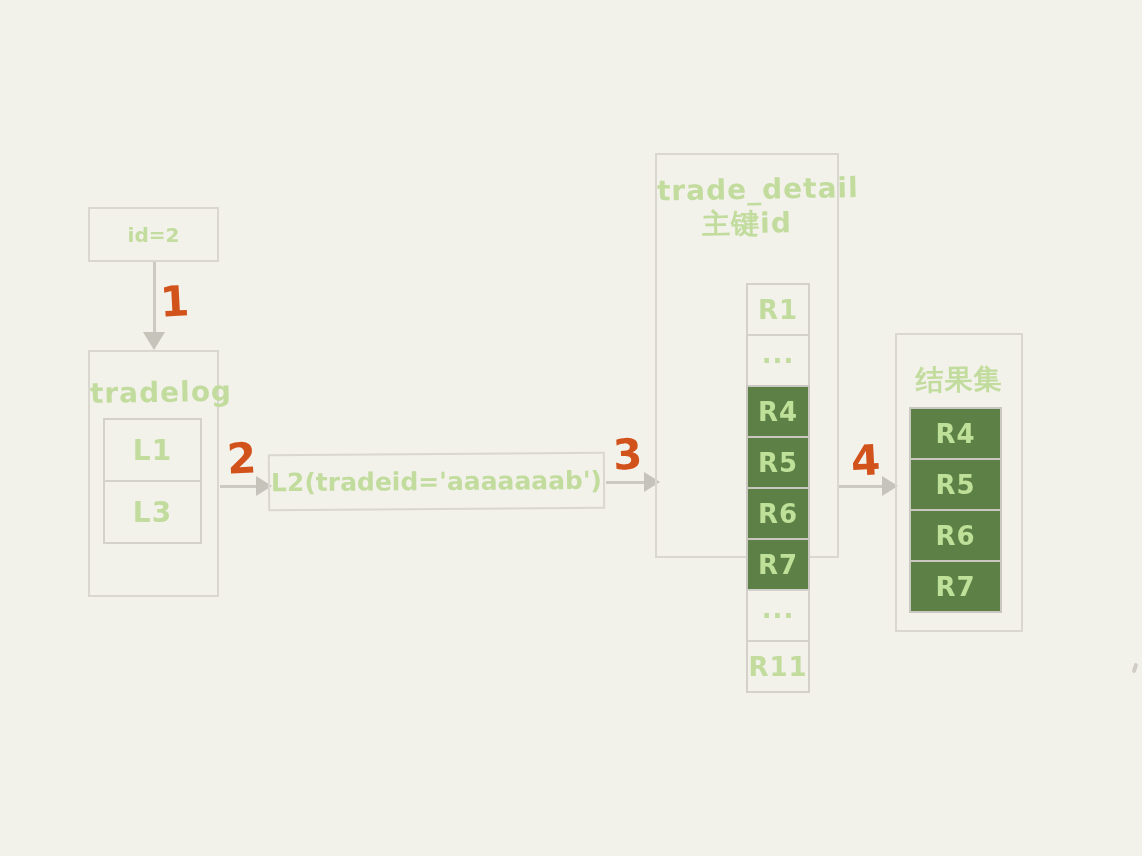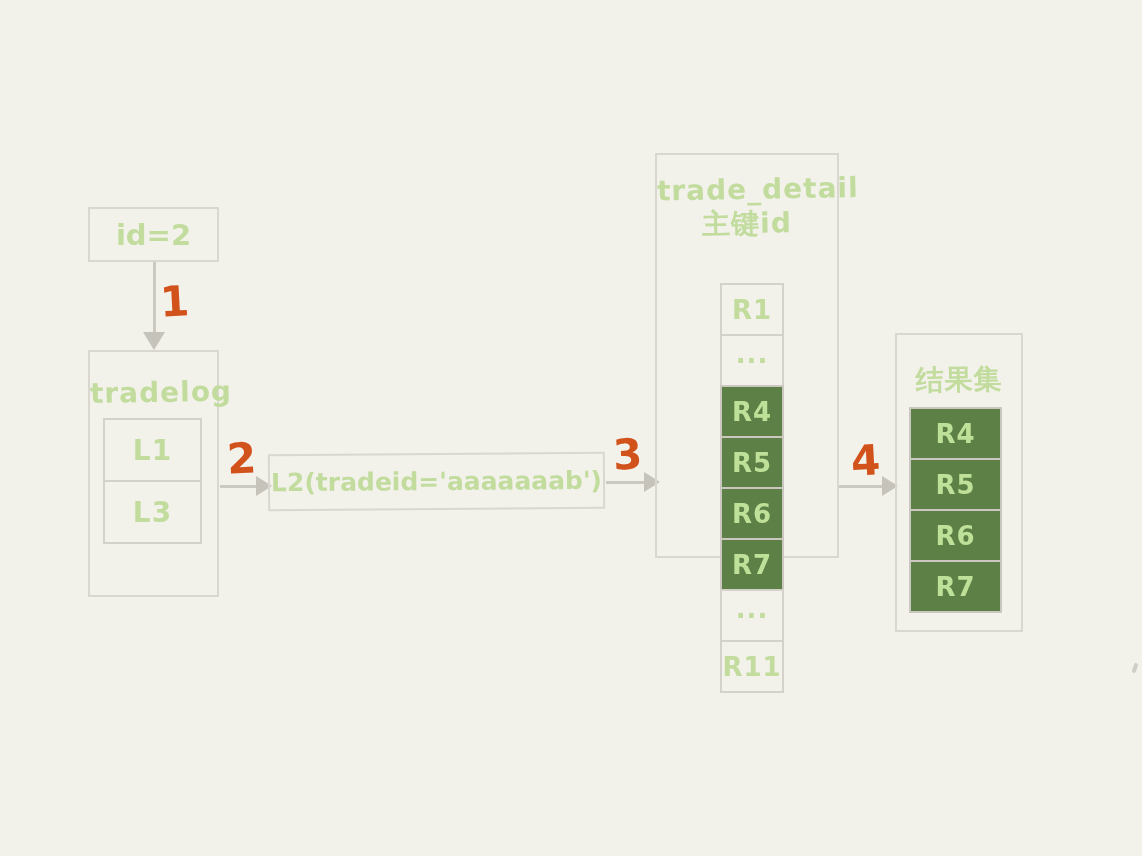--- a/index.html
+++ b/index.html
@@ -26,33 +26,33 @@
   }
   .green-text{color:var(--light-green);}
   .box-title{
     text-align:center;color:var(--light-green);
     font-size:28px;font-weight:bold;transform:rotate(-1deg);
     letter-spacing:1px;
   }
   
   #id-box{left:88px;top:207px;width:131px;height:55px;
     display:flex;align-items:center;justify-content:center;
-    font-size:29px;font-weight:bold;}
+    font-size:20px;font-weight:bold;}
   
   #tradelog-box{left:88px;top:350px;width:131px;height:247px;padding-top:24px;}
   #tradelog-cells{position:absolute;left:13px;top:66px;width:99px;}
   
   #query-box{left:268px;top:453px;width:337px;height:57px;
     display:flex;align-items:center;justify-content:center;
     font-size:25px;font-weight:bold;letter-spacing:0px;white-space:nowrap;
     transform:rotate(-0.4deg);}
   
   #trade-detail-box{left:655px;top:153px;width:184px;height:405px;padding-top:18px;}
   #trade-detail-box .box-title{line-height:34px;}
-  #trade-detail-cells{position:absolute;left:28px;top:128px;width:99px;padding-left:35px;}
+  #trade-detail-cells{position:absolute;left:54px;top:128px;width:99px;padding-left:35px;}
   
   #result-box{left:895px;top:333px;width:128px;height:299px;padding-top:26px;}
   #result-cells{position:absolute;left:12px;top:72px;width:93px;}
   
   .cell{
     height:64px;margin-top:-2px;border:2px solid var(--cell-border);
     display:flex;align-items:center;justify-content:center;
     font-size:28px;font-weight:bold;color:var(--light-green);
     letter-spacing:1px;
   }

